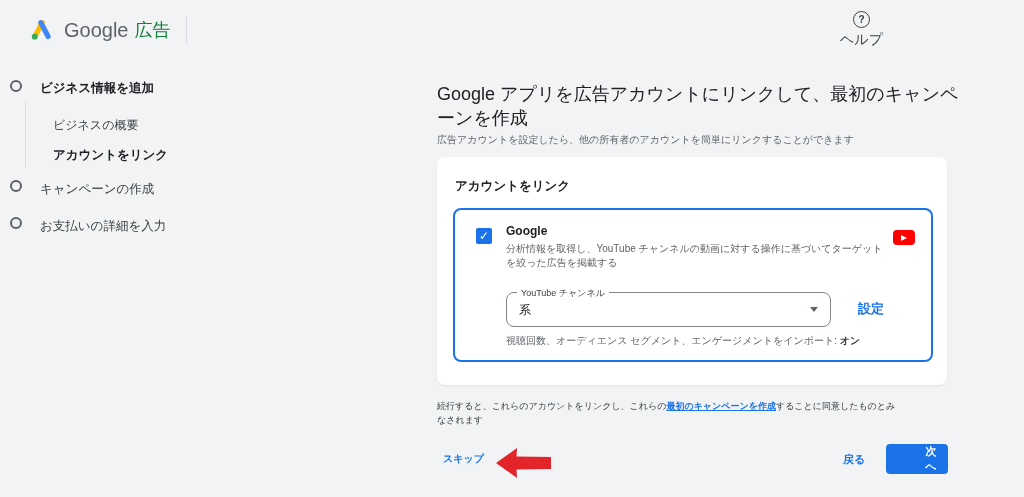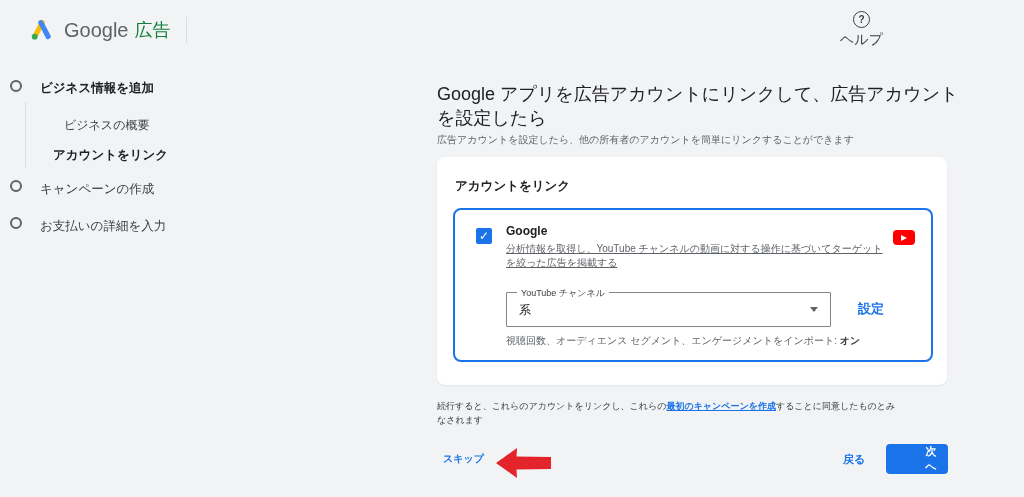--- a/index.html
+++ b/index.html
@@ -42,28 +42,28 @@
   .card{position:absolute;left:437px;top:157px;width:510px;height:228px;
     background:#ffffff;border-radius:8px;box-shadow:0 1px 2px rgba(60,64,67,.08);}
   .card-title{position:absolute;left:18px;top:21px;font-size:12.5px;font-weight:700;color:#202124;}
 
   .link-box{position:absolute;left:16px;top:51px;width:480px;height:154px;
     border:2px solid #1a73e8;border-radius:8px;box-sizing:border-box;background:#fff;}
   .checkbox{position:absolute;left:21px;top:18px;width:16px;height:16px;background:#1a73e8;
     border-radius:2px;color:#fff;display:flex;align-items:center;justify-content:center;
     font-size:12px;cursor:pointer;}
   .yt-name{position:absolute;left:51px;top:14px;font-size:12px;font-weight:700;color:#202124;}
-  .yt-desc{position:absolute;left:51px;top:32px;width:380px;font-size:10px;line-height:14px;color:#5f6368;text-decoration:underline;}
+  .yt-desc{position:absolute;left:51px;top:32px;width:380px;font-size:10px;line-height:14px;color:#5f6368;}
   .yt-icon{position:absolute;left:438px;top:20px;width:22px;height:15px;background:#ff0000;
     border-radius:4px;display:flex;align-items:center;justify-content:center;}
   .yt-play{width:0;height:0;border-left:6px solid #fff;
     border-top:3.5px solid transparent;border-bottom:3.5px solid transparent;}
 
   .select{position:absolute;left:51px;top:82px;width:325px;height:35px;
-    border:1px solid #80868b;border-radius:1px;background:#fff;box-sizing:border-box;cursor:pointer;}
+    border:1px solid #80868b;border-radius:8px;background:#fff;box-sizing:border-box;cursor:pointer;}
   .select-label{position:absolute;left:10px;top:-6px;background:#fff;padding:0 4px;
     font-size:9px;color:#3c4043;white-space:nowrap;}
   .select-value{position:absolute;left:12px;top:9px;font-size:12px;color:#202124;}
   .select-arrow{position:absolute;right:12px;top:14px;width:0;height:0;
     border-left:4.5px solid transparent;border-right:4.5px solid transparent;
     border-top:5px solid #5f6368;}
   .settings-link{position:absolute;left:403px;top:90px;font-size:13px;color:#1a73e8;
     font-weight:700;cursor:pointer;}
   .import-line{position:absolute;left:51px;top:124px;font-size:10px;color:#5f6368;white-space:nowrap;}
   .import-value{font-weight:700;color:#3c4043;}
@@ -99,31 +99,31 @@
     <div class="help-label">ヘルプ</div>
   </div>
 </div>
 
 <div>
   <div class="step-circle" style="left:10px;top:80px;"></div>
   <div class="step-label bold" style="left:40px;top:80px;">ビジネス情報を追加</div>
 
   <div class="connector"></div>
 
-  <div class="substep-label" style="left:64px;top:117px;">ビジネスの概要</div>
+  <div class="substep-label" style="left:53px;top:117px;">ビジネスの概要</div>
   <div class="substep-label bold" style="left:53px;top:147px;">アカウントをリンク</div>
 
   <div class="step-circle" style="left:10px;top:180px;"></div>
   <div class="step-label" style="left:40px;top:181px;">キャンペーンの作成</div>
 
   <div class="step-circle" style="left:10px;top:217px;"></div>
   <div class="step-label" style="left:40px;top:218px;">お支払いの詳細を入力</div>
 </div>
 
-<div class="heading">Google アプリを広告アカウントにリンクして、広告アカウントを設定したら</div>
+<div class="heading">Google アプリを広告アカウントにリンクして、最初のキャンペーンを作成</div>
 <div class="subheading">広告アカウントを設定したら、他の所有者のアカウントを簡単にリンクすることができます</div>
 
 <div class="card">
   <div class="card-title">アカウントをリンク</div>
 
   <div class="link-box">
     <div class="checkbox">
       <span>✓</span>
     </div>
     <div class="yt-name">Google</div>

